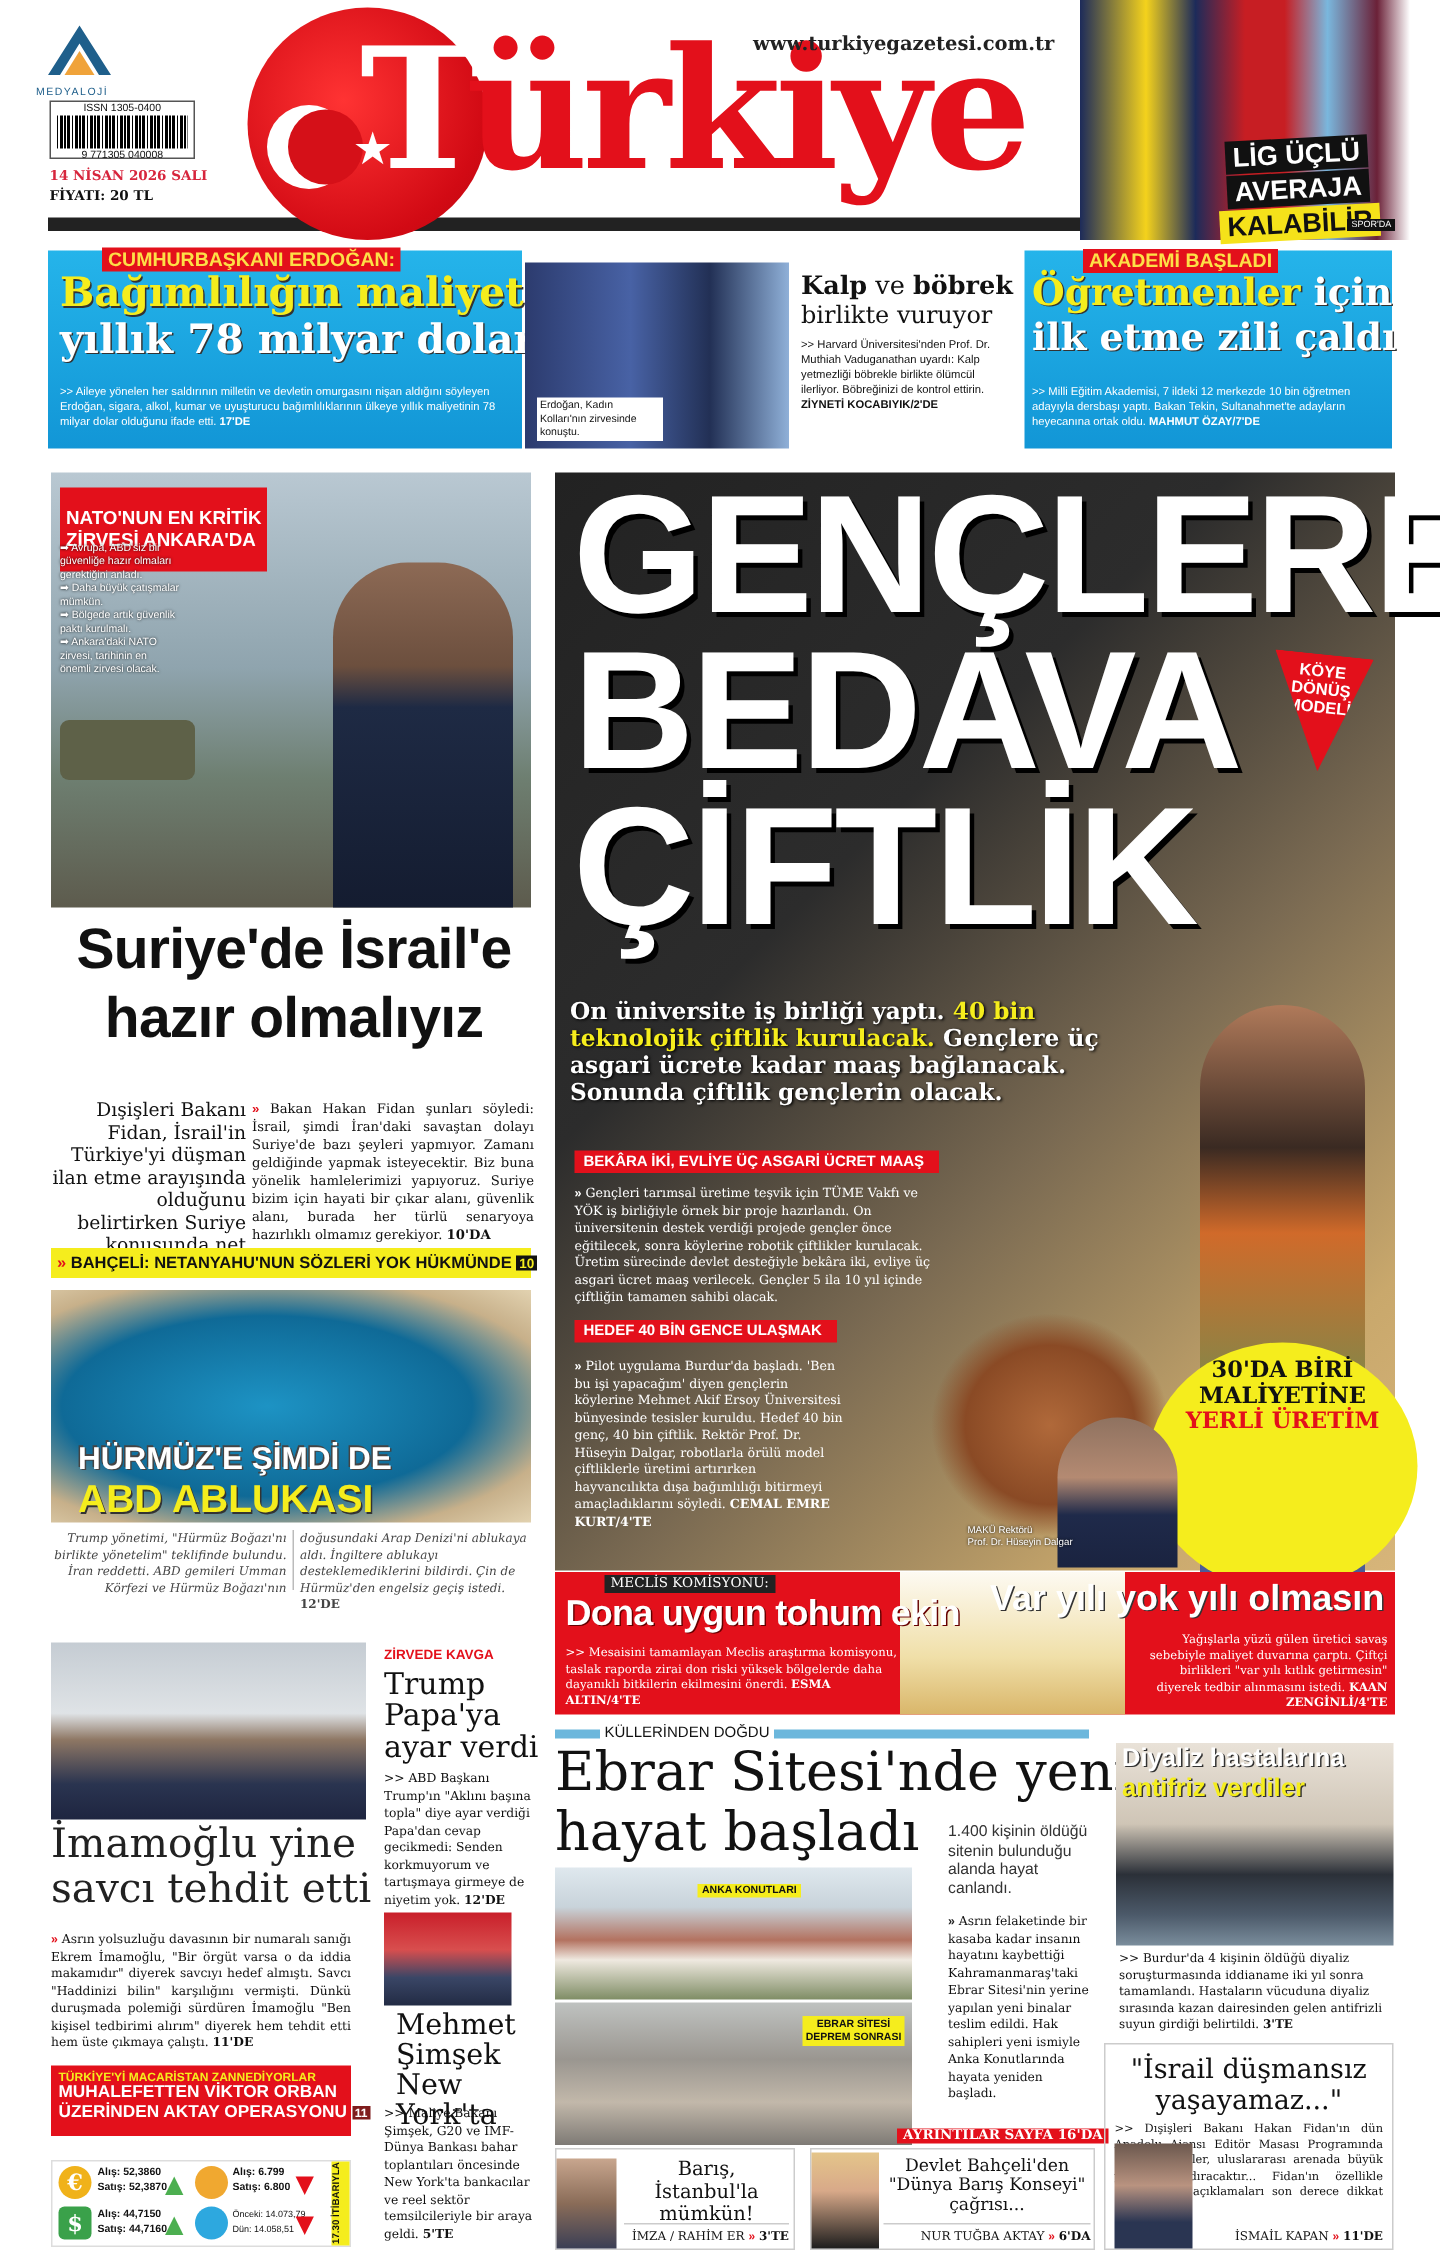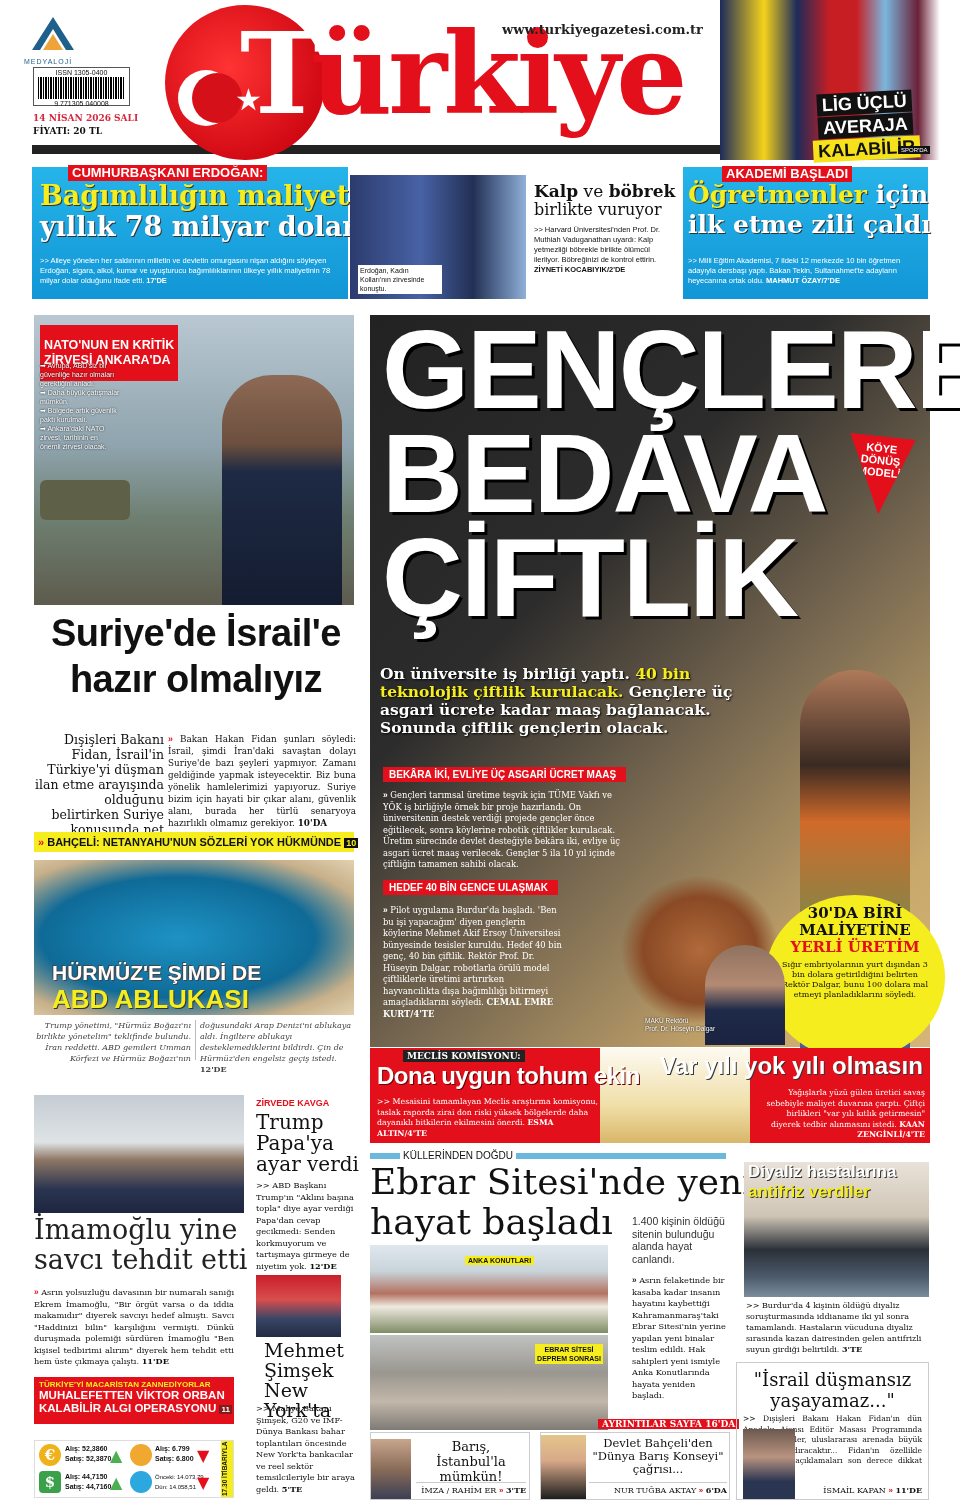--- a/index.html
+++ b/index.html
@@ -18,21 +18,21 @@
 .medyaloji{left:12px;top:12px;width:110px;height:60px}
 .issn{left:33px;top:67px;width:97px;height:39px;border:1px solid #555;background:#fff;font-size:7px;font-family:"Liberation Sans",sans-serif;text-align:center;padding-top:1px}
 .barcode{height:22px;margin:1px 4px;background:repeating-linear-gradient(90deg,#000 0 1px,#fff 1px 2px,#000 2px 4px,#fff 4px 5px)}
 
 #sports-img{left:720px;top:0;width:220px;height:160px;background:linear-gradient(90deg,#1d2b5a 0%,#f4d21c 20%,#1d2b5a 35%,#c71e23 50%,#c71e23 62%,#7ab7dd 75%,#6b2138 90%,#fff 100%)}
 .sport-tag{background:#111;color:#fff;font-family:"Liberation Sans",sans-serif;font-weight:bold;font-size:18px;padding:0 5px;display:inline-block;line-height:22px}
 .sport-tag.y{background:#f5e21a;color:#111}
 
 #cyan1{left:32px;top:167px;width:316px;height:132px;background:linear-gradient(180deg,#25b4ea,#1296d6)}
 #cyan2{left:683px;top:167px;width:245px;height:132px;background:linear-gradient(180deg,#25b4ea,#1296d6)}
-.redtag{background:#e3101b;color:#ffffff;font-family:"Liberation Sans",sans-serif;font-weight:bold;font-size:13px;padding:0 4px;display:inline-block;line-height:16px}
+.redtag{background:#e3101b;color:#fde047;font-family:"Liberation Sans",sans-serif;font-weight:bold;font-size:13px;padding:0 4px;display:inline-block;line-height:16px}
 .yhead{color:#f5ed1d;font-weight:bold;text-shadow:1px 1px 0 #333}
 .whead{color:#fff;font-weight:bold;text-shadow:1px 1px 0 #333}
 .smalltext{font-size:7.5px;line-height:10px;color:#fff;font-family:"Liberation Sans",sans-serif}
 
 #main-dark{left:370px;top:315px;width:560px;height:732px;background:linear-gradient(135deg,#222 0%,#2c2c2c 35%,#7a6a52 60%,#c9a86c 85%,#d7b57a 100%)}
 #headline{left:382px;top:318px;color:#fff;font-family:"Liberation Sans",sans-serif;font-weight:bold;font-size:112px;line-height:104px;letter-spacing:-2px;text-shadow:3px 3px 0 #000}
 .redbar{background:#e3101b;color:#fff;font-family:"Liberation Sans",sans-serif;font-weight:bold;font-size:10px;padding:2px 6px}
 .bodytext{font-size:9px;line-height:12px;color:#fff;font-family:"DejaVu Serif",serif}
 .bodyblack{font-size:9px;line-height:12.5px;color:#111;font-family:"DejaVu Serif",serif}
 .quote-mark{color:#e3101b;font-weight:bold;font-family:"Liberation Sans",sans-serif}
@@ -144,47 +144,46 @@
 <div class="abs redbar" style="left:383px;top:767px;width:243px">BEKÂRA İKİ, EVLİYE ÜÇ ASGARİ ÜCRET MAAŞ</div>
 <div class="abs bodytext" style="left:383px;top:790px;width:240px;font-size:8.4px;line-height:11.5px"><span class="quote-mark" style="color:#fff">»</span> <span>Gençleri tarımsal üretime teşvik için TÜME Vakfı ve YÖK iş birliğiyle örnek bir proje hazırlandı. On üniversitenin destek verdiği projede gençler önce eğitilecek, sonra köylerine robotik çiftlikler kurulacak. Üretim sürecinde devlet desteğiyle bekâra iki, evliye üç asgari ücret maaş verilecek. Gençler 5 ila 10 yıl içinde çiftliğin tamamen sahibi olacak.</span></div>
 <div class="abs redbar" style="left:383px;top:880px;width:175px">HEDEF 40 BİN GENCE ULAŞMAK</div>
 <div class="abs bodytext" style="left:383px;top:905px;width:180px;font-size:8.4px;line-height:11.5px"><span class="quote-mark" style="color:#fff">»</span> <span>Pilot uygulama Burdur'da başladı. 'Ben bu işi yapacağım' diyen gençlerin köylerine Mehmet Akif Ersoy Üniversitesi bünyesinde tesisler kuruldu. Hedef 40 bin genç, 40 bin çiftlik. Rektör Prof. Dr. Hüseyin Dalgar, robotlarla örülü model çiftliklerle üretimi artırırken hayvancılıkta dışa bağımlılığı bitirmeyi amaçladıklarını söyledi.</span> <b>CEMAL EMRE KURT/4'TE</b></div>
 
 <div class="abs" style="left:765px;top:895px;width:180px;height:165px;border-radius:50%;background:#f5ed1d"></div>
 <div class="abs" style="left:780px;top:905px;width:150px;text-align:center">
   <div style="font-size:15px;font-weight:bold;line-height:17px">30'DA BİRİ</div>
   <div style="font-size:15px;font-weight:bold;line-height:17px">MALİYETİNE</div>
   <div style="font-size:15px;font-weight:bold;line-height:17px;color:#e3101b">YERLİ ÜRETİM</div>
-  <div style="font-size:8px;line-height:10px;margin-top:4px">Sığır embriyolarının yurt dışından 3 bin dolara getirildiğini belirten Rektör Dalgar, bunu 100 dolara mal etmeyi planladıklarını söyledi.</div>
 </div>
 <div class="abs" style="left:705px;top:945px;width:80px;height:100px;border-radius:40px 40px 0 0;background:linear-gradient(180deg,#8f7260 0%,#b48a72 40%,#1f2a4a 65%,#1a2340 100%)"></div>
 <div class="abs sans" style="left:645px;top:1017px;font-size:6.5px;line-height:8px;color:#fff;text-shadow:0 0 2px #000">
     <div>MAKÜ Rektörü</div>
     <div>Prof. Dr. Hüseyin Dalgar</div>
   </div>
 
 <div class="abs" style="left:370px;top:1048px;width:560px;height:95px;background:#e3101b"></div>
 <div class="abs" style="left:600px;top:1048px;width:150px;height:95px;background:linear-gradient(180deg,#fdfaf2 0%,#f0dfa8 60%,#d9b66a 100%)"></div>
-<div class="abs" style="left:403px;top:1050px;background:#222;color:#fff;font-size:9px;font-weight:bold;padding:1px 4px">MECLİS KOMİSYONU:</div>
+<div class="abs" style="left:403px;top:1050px;background:#222;color:#fff;font-size:9px;font-weight:normal;padding:1px 4px">MECLİS KOMİSYONU:</div>
 <div class="abs" style="left:377px;top:1062px;font-family:'Liberation Sans',sans-serif;font-weight:bold;font-size:24px;line-height:28px;color:#fff;letter-spacing:-0.5px;text-shadow:1px 1px 0 #600">Dona uygun tohum ekin</div>
 <div class="abs" style="left:377px;top:1097px;width:228px;font-size:7.8px;line-height:10.5px;color:#fff"><span>&gt;&gt; Mesaisini tamamlayan Meclis araştırma komisyonu, taslak raporda zirai don riski yüksek bölgelerde daha dayanıklı bitkilerin ekilmesini önerdi.</span> <b>ESMA ALTIN/4'TE</b></div>
 <div class="abs" style="left:660px;top:1052px;font-family:'Liberation Sans',sans-serif;font-weight:bold;font-size:24px;line-height:28px;color:#fff;text-shadow:1px 1px 0 #333">Var yılı yok yılı olmasın</div>
 <div class="abs" style="left:755px;top:1088px;width:170px;font-size:7.8px;line-height:10.5px;color:#fff;text-align:right"><span>Yağışlarla yüzü gülen üretici savaş sebebiyle maliyet duvarına çarptı. Çiftçi birlikleri "var yılı kıtlık getirmesin" diyerek tedbir alınmasını istedi.</span> <b>KAAN ZENGİNLİ/4'TE</b></div>
 
 <div class="abs" style="left:34px;top:1095px;width:210px;height:118px;background:linear-gradient(180deg,#c5ccd3,#dfe3e6 40%,#8e7764 55%,#2a3450 80%,#1e2540)"></div>
 <div class="abs" style="left:34px;top:1215px;font-size:27px;line-height:30px;color:#222">
     <div>İmamoğlu yine</div>
     <div>savcı tehdit etti</div>
   </div>
 <div class="abs bodyblack" style="left:34px;top:1287px;width:200px;font-size:8.2px;line-height:11.5px;text-align:justify"><span class="quote-mark">»</span> <span>Asrın yolsuzluğu davasının bir numaralı sanığı Ekrem İmamoğlu, "Bir örgüt varsa o da iddia makamıdır" diyerek savcıyı hedef almıştı. Savcı "Haddinizi bilin" karşılığını vermişti. Dünkü duruşmada polemiği sürdüren İmamoğlu "Ben kişisel tedbirimi alırım" diyerek hem tehdit etti hem üste çıkmaya çalıştı.</span> <b>11'DE</b></div>
 
 <div class="abs" style="left:34px;top:1377px;width:200px;height:47px;background:#e3101b;padding:3px 5px">
   <div style="color:#f5ed1d;font-family:'Liberation Sans',sans-serif;font-size:8px;font-weight:bold">TÜRKİYE'Yİ MACARİSTAN ZANNEDİYORLAR</div>
   <div style="color:#fff;font-family:'Liberation Sans',sans-serif;font-size:11.5px;font-weight:bold;line-height:13px;white-space:nowrap">MUHALEFETTEN VİKTOR ORBAN</div>
-  <div style="color:#fff;font-family:'Liberation Sans',sans-serif;font-size:11.5px;font-weight:bold;line-height:13px;white-space:nowrap"><span>KALABİLİR ALGI OPERASYONU</span> <span style="background:#7f1d1d;padding:0 2px;font-size:8px">11</span></div>
+  <div style="color:#fff;font-family:'Liberation Sans',sans-serif;font-size:11.5px;font-weight:bold;line-height:13px;white-space:nowrap"><span>ÜZERİNDEN AKTAY OPERASYONU</span> <span style="background:#7f1d1d;padding:0 2px;font-size:8px">11</span></div>
 </div>
 
 <div class="abs" style="left:34px;top:1440px;width:200px;height:58px;border:1px solid #ddd">
   <div style="position:absolute;left:4px;top:3px;width:22px;height:22px;border-radius:50%;background:#f0b21a;color:#fff;text-align:center;font-weight:bold;font-size:15px;line-height:22px">€</div>
   <div class="sans" style="position:absolute;left:30px;top:3px;font-size:7px;line-height:10px;font-weight:bold">
       <div>Alış: 52,3860</div>
       <div>Satış: 52,3870</div>
     </div>
   <div style="position:absolute;left:75px;top:5px;color:#4caf50;font-size:16px">▲</div>
   <div style="position:absolute;left:95px;top:3px;width:22px;height:22px;border-radius:50%;background:#f0a830"></div>

